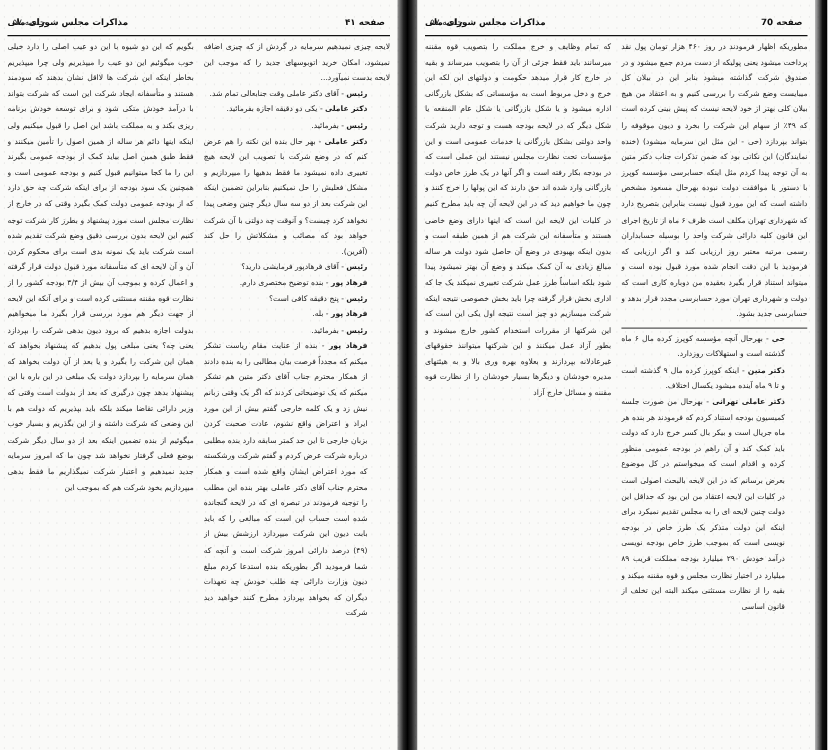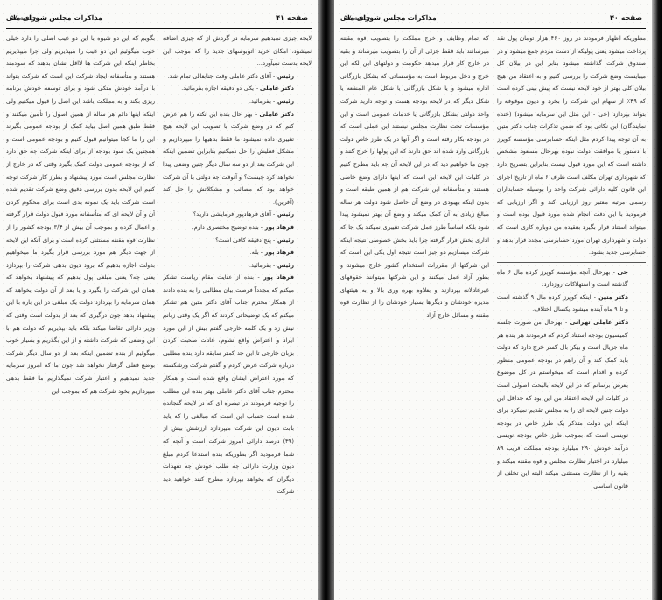--- a/index.html
+++ b/index.html
@@ -54,21 +54,21 @@
       <div class="col">
         <p>بگویم که این دو شیوه با این دو عیب اصلی را دارد خیلی خوب میگوئیم این دو عیب را میپذیریم ولی چرا میپذیریم بخاطر اینکه این شرکت ها لااقل نشان بدهند که سودمند هستند و متأسفانه ایجاد شرکت این است که شرکت بتواند با درآمد خودش متکی شود و برای توسعه خودش برنامه ریزی بکند و به مملکت باشد این اصل را قبول میکنیم ولی اینکه اینها دائم هر ساله از همین اصول را تأمین میکنند و فقط طبق همین اصل بیاید کمک از بودجه عمومی بگیرند این را ما کجا میتوانیم قبول کنیم و بودجه عمومی است و همچنین یک سود بودجه از برای اینکه شرکت چه حق دارد که از بودجه عمومی دولت کمک بگیرد وقتی که در خارج از نظارت مجلس است مورد پیشنهاد و بطرز کار شرکت توجه کنیم این لایحه بدون بررسی دقیق وضع شرکت تقدیم شده است شرکت باید یک نمونه بدی است برای محکوم کردن آن و آن لایحه ای که متأسفانه مورد قبول دولت قرار گرفته و اعمال کرده و بموجب آن بیش از ۳/۴ بودجه کشور را از نظارت قوه مقننه مستثنی کرده است و برای آنکه این لایحه از جهت دیگر هم مورد بررسی قرار بگیرد ما میخواهیم بدولت اجازه بدهیم که برود دیون بدهی شرکت را بپردازد یعنی چه؟ یعنی مبلغی پول بدهیم که پیشنهاد بخواهد که همان این شرکت را بگیرد و یا بعد از آن دولت بخواهد که همان سرمایه را بپردازد دولت یک مبلغی در این باره با این پیشنهاد بدهد چون درگیری که بعد از بدولت است وقتی که وزیر دارائی تقاضا میکند بلکه باید بپذیریم که دولت هم با این وضعی که شرکت داشته و از این بگذریم و بسیار خوب میگوئیم از بنده تضمین اینکه بعد از دو سال دیگر شرکت بوضع فعلی گرفتار نخواهد شد چون ما که امروز سرمایه جدید نمیدهیم و اعتبار شرکت نمیگذاریم ما فقط بدهی میپردازیم بخود شرکت هم که بموجب این</p>
       </div>
     </div>
   </div>
 
   <div class="gutter"></div>
 
   <div class="page right">
     <div class="header">
-      <span class="pno">صفحه ۴۰</span>
+      <span class="pno">صفحه 70</span>
       <span class="title">مذاکرات مجلس شورای ملی</span>
       <span class="vol">جلسه ۵۷</span>
     </div>
     <div class="cols">
       <div class="col">
         <p>مطوریکه اظهار فرمودند در روز ۴۶۰ هزار تومان پول نقد پرداخت میشود یعنی پولیکه از دست مردم جمع میشود و در صندوق شرکت گذاشته میشود بنابر این در بیلان کل میبایست وضع شرکت را بررسی کنیم و به اعتقاد من هیچ بیلان کلی بهتر از خود لایحه نیست که پیش بینی کرده است که ۴۹٪ از سهام این شرکت را بخرد و دیون موقوفه را بتواند بپردازد (حی - این مثل این سرمایه میشود) (خنده نمایندگان) این نکاتی بود که ضمن تذکرات جناب دکتر متین به آن توجه پیدا کردم مثل اینکه حسابرسی مؤسسه کوپرز با دستور یا موافقت دولت نبوده بهرحال مسعود مشخص داشته است که این مورد قبول نیست بنابراین بتصریح دارد که شهرداری تهران مکلف است ظرف ۶ ماه از تاریخ اجرای این قانون کلیه دارائی شرکت واحد را بوسیله حسابداران رسمی مرتبه معتبر روز ارزیابی کند و اگر ارزیابی که فرمودید با این دقت انجام شده مورد قبول بوده است و میتواند استناد قرار بگیرد بعقیده من دوباره کاری است که دولت و شهرداری تهران مورد حسابرسی مجدد قرار بدهد و حسابرسی جدید بشود.</p>
         <div class="rule"></div>
         <p class="ind"><span class="sp">حی</span> - <span>بهرحال آنچه مؤسسه کوپرز کرده مال ۶ ماه گذشته است و استهلاکات روزدارد.</span></p>
         <p class="ind"><span class="sp">دکتر متین</span> - <span>اینکه کوپرز کرده مال ۹ گذشته است و تا ۹ ماه آینده میشود یکسال اختلاف.</span></p>
         <p class="ind"><span class="sp">دکتر عاملی تهرانی</span> - <span>بهرحال من صورت جلسه کمیسیون بودجه استناد کردم که فرمودند هر بنده هر ماه جریال است و بیکر بال کسر خرج دارد که دولت باید کمک کند و آن راهم در بودجه عمومی منظور کرده و اقدام است که میخواستم در کل موضوع بعرض برسانم که در این لایحه بالبحث اصولی است در کلیات این لایحه اعتقاد من این بود که حداقل این دولت چنین لایحه ای را به مجلس تقدیم نمیکرد برای اینکه این دولت متذکر یک طرز خاص در بودجه نویسی است که بموجب طرز خاص بودجه نویسی درآمد خودش ۲۹۰ میلیارد بودجه مملکت قریب ۸۹ میلیارد در اختیار نظارت مجلس و قوه مقننه میکند و بقیه را از نظارت مستثنی میکند البته این تخلف از قانون اساسی</span></p>

